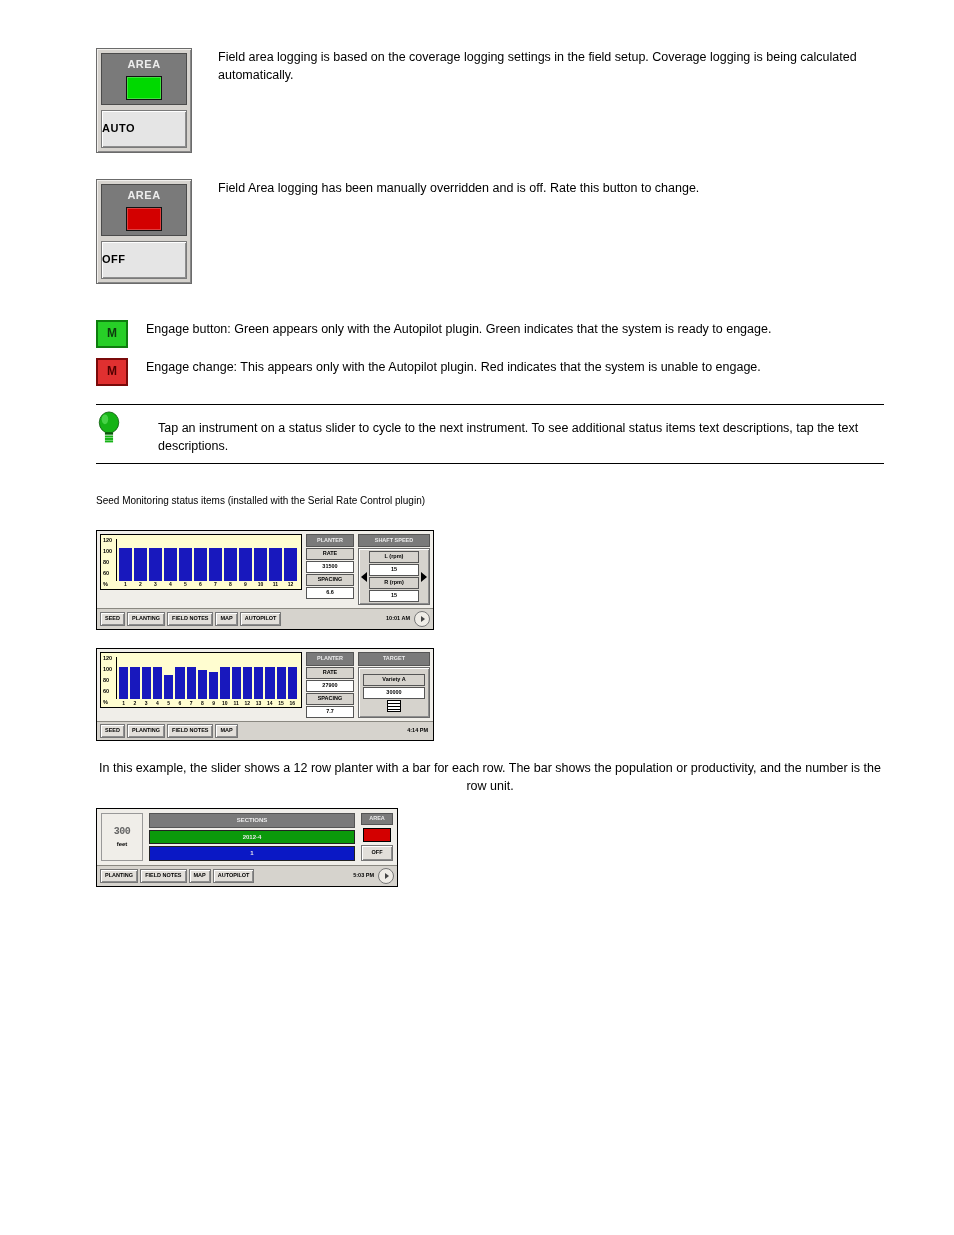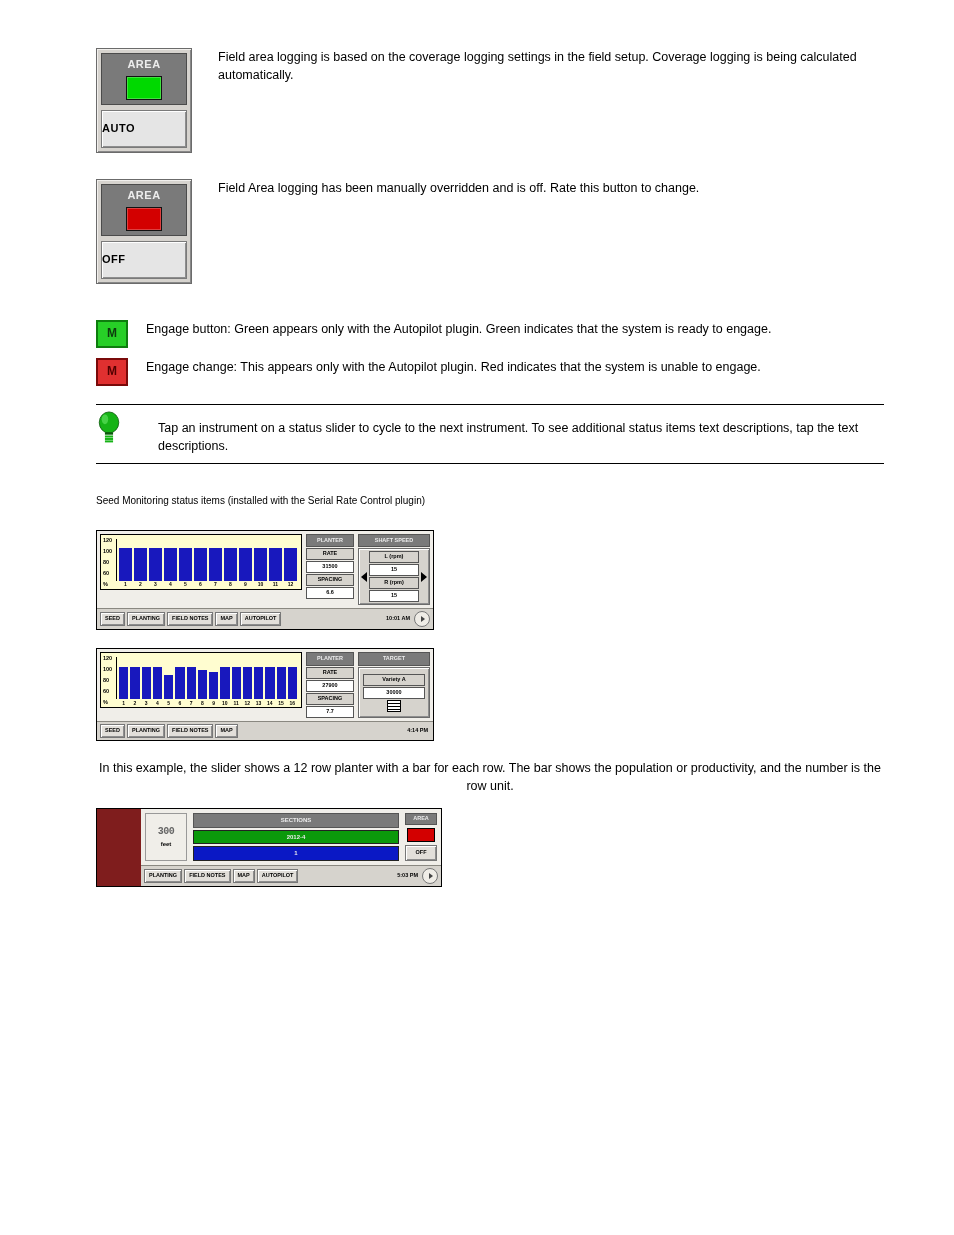--- a/index.html
+++ b/index.html
@@ -228,21 +228,21 @@
     background:#e2dfda;border:1px solid #777;padding:2px 4px;
     box-shadow: inset 1px 1px 0 #fff, inset -1px -1px 0 #8e8e8e;
   }
   .foot-spacer{flex:1;}
   .clock-time{margin-right:2px;}
   .run-icon{width:14px;height:14px;border:1px solid #777;border-radius:50%;background:#efece6;display:flex;align-items:center;justify-content:center;}
   .run-icon::after{content:"";width:0;height:0;border-left:4px solid #444;border-top:3px solid transparent;border-bottom:3px solid transparent;margin-left:1px;}
 
   
   .scr3 {
-    border:1px solid #000;background:#7f1d1d;width:300px;margin-bottom:20px;padding-left:44px;
+    border:1px solid #000;background:#0ea5e9;width:300px;margin-bottom:20px;
   }
   .scr3-body{
     display:flex;padding:4px;gap:6px;align-items:stretch;
     background:#f0eee9;border-bottom:1px solid #8a8881;
   }
   .pop-box{
     width:40px;background:#f0eee9;
     display:flex;flex-direction:column;align-items:center;justify-content:center;gap:1px;
     border:1px solid #999;
   }

